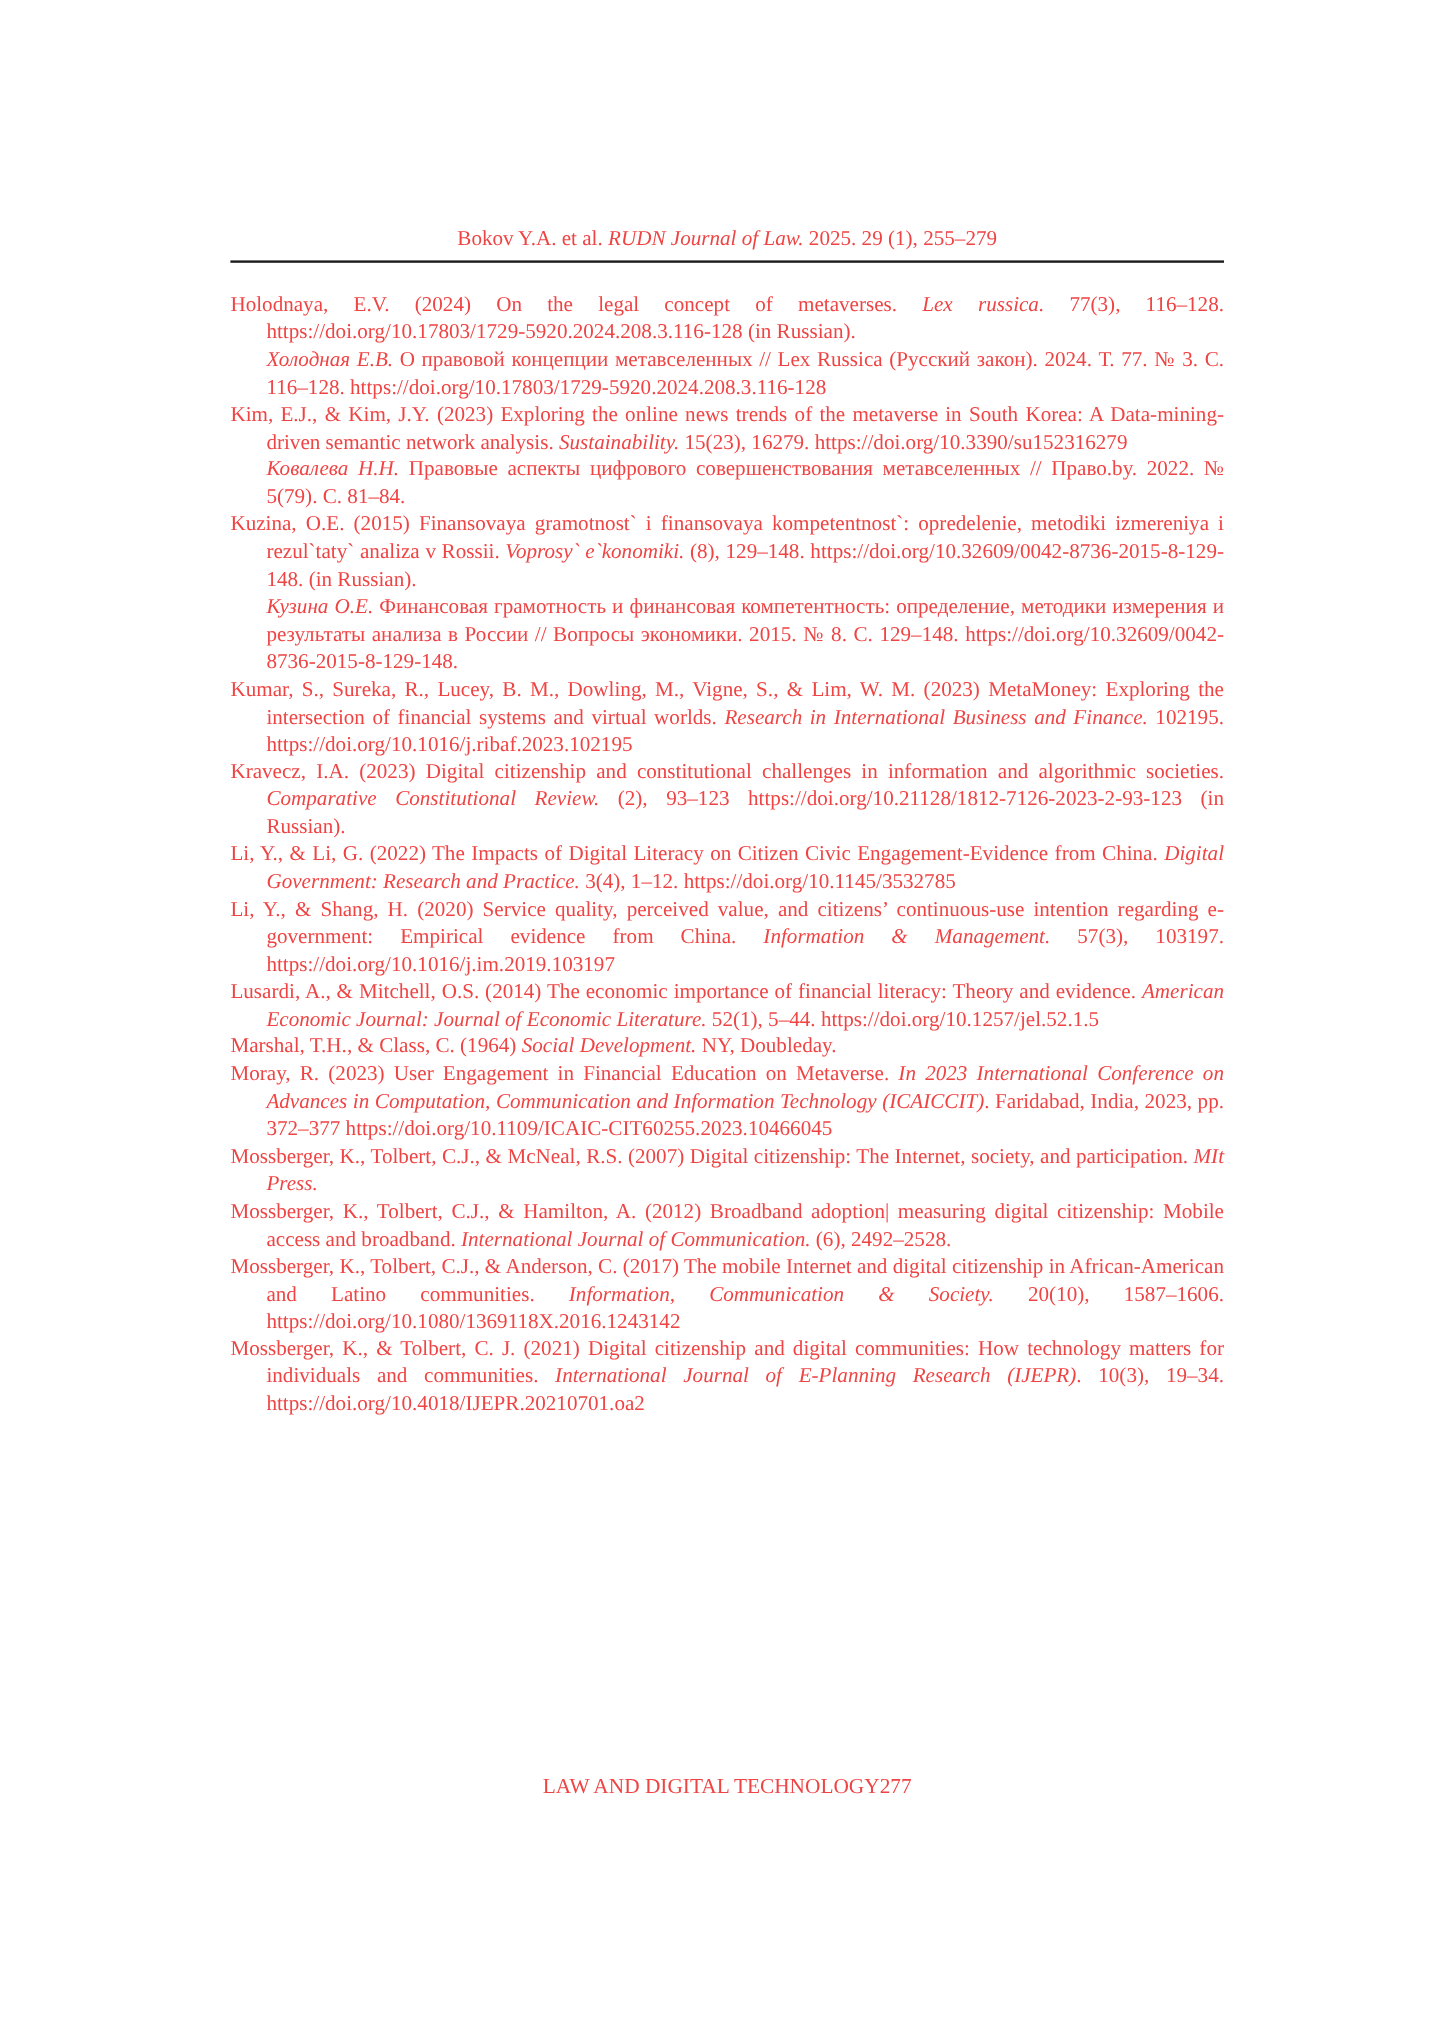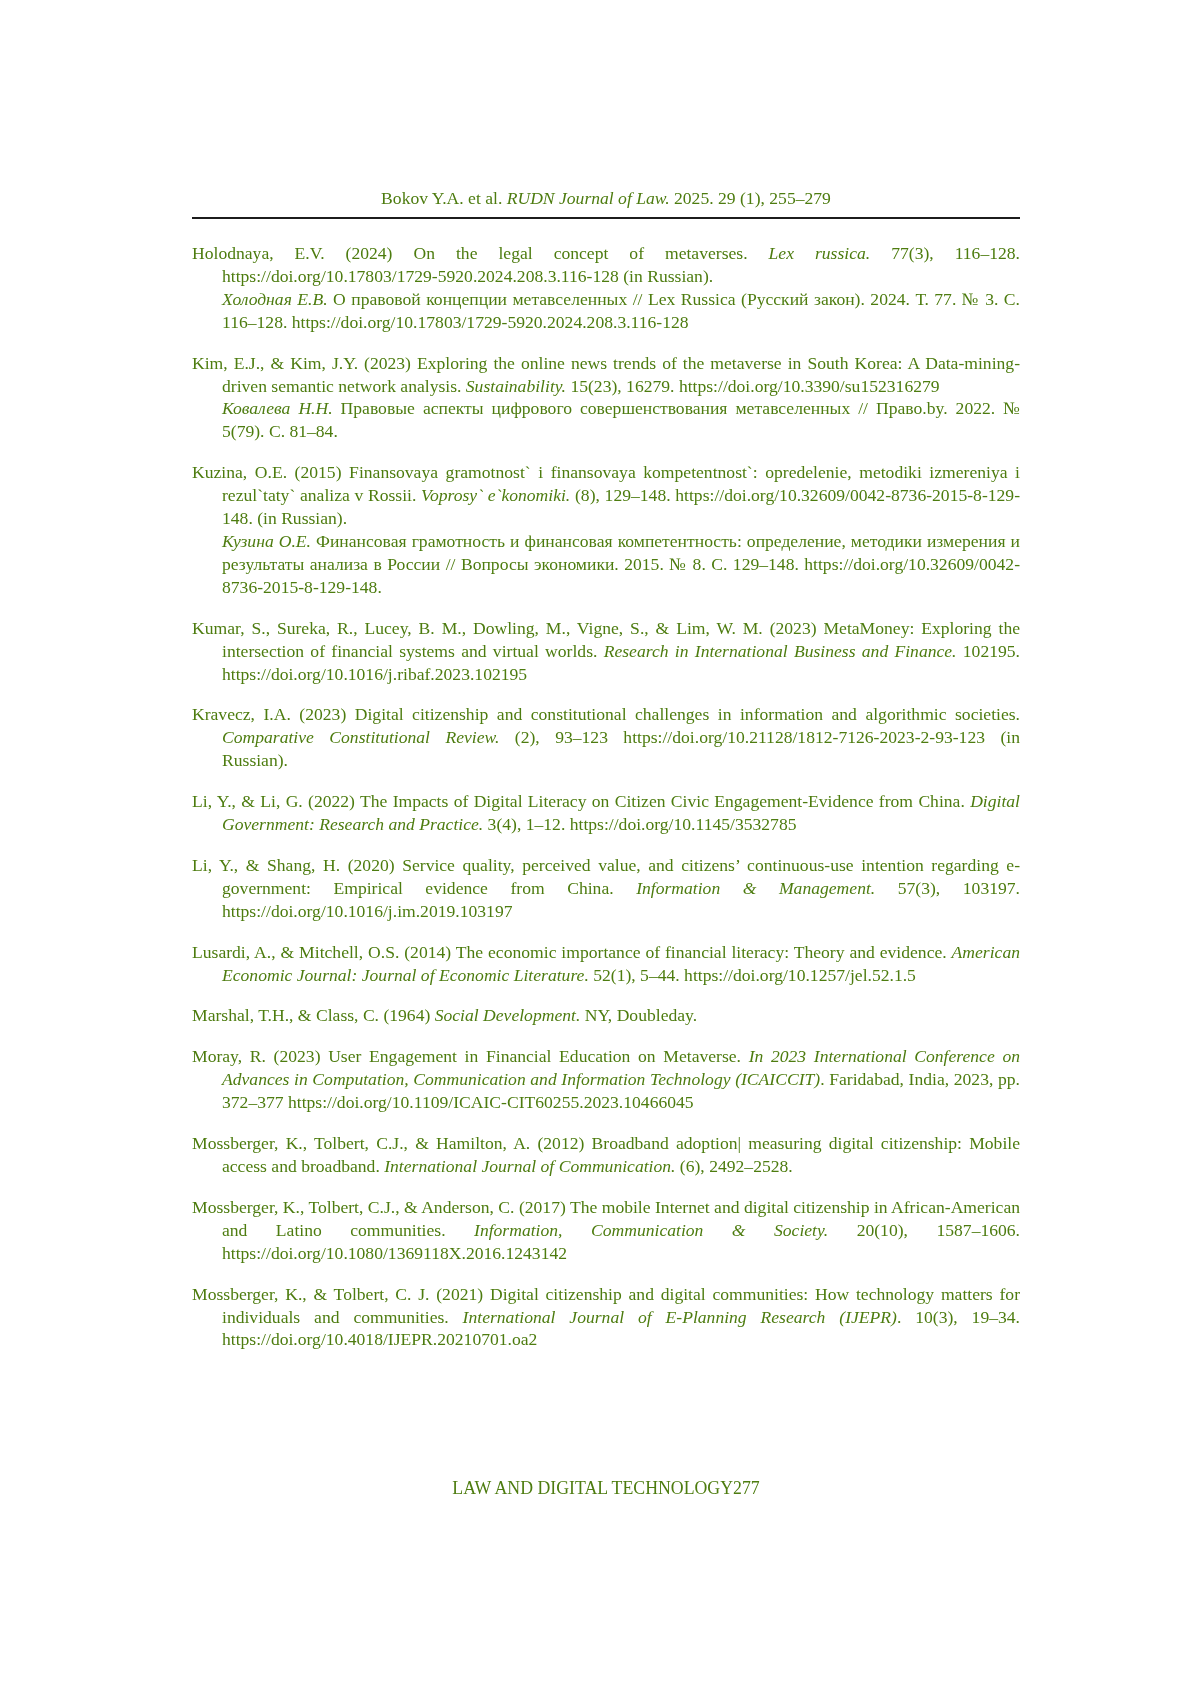--- a/index.html
+++ b/index.html
@@ -2,21 +2,21 @@
 <html><head>
 <meta charset="utf-8">
 <style>
   html, body { margin: 0; padding: 0; }
   body { background: #ffffff; }
   .page {
     position: relative;
     width: 1200px;
     height: 1697px;
     background: #ffffff;
-    color: #4d7c0f;
+    color: #ef4444;
     font-family: "Liberation Serif", "DejaVu Serif", serif;
     overflow: hidden;
   }
   .content {
     position: absolute;
     left: 192px;
     top: 187px;
     width: 828px;
   }
   .running-header {
@@ -35,21 +35,20 @@
     font-size: 17.6px;
     line-height: 22.9px;
   }
   .refs p {
     margin: 0;
     text-align: justify;
   }
   p.entry {
     padding-left: 30px;
     text-indent: -30px;
-    margin-top: 18px;
   }
   p.translation {
     padding-left: 30px;
     text-indent: 0;
   }
   .it { font-style: italic; }
   .footer {
     position: absolute;
     left: 192px;
     top: 1477px;
@@ -74,20 +73,21 @@
         <p class="translation"><span class="it">Ковалева Н.Н.</span><span> Правовые аспекты цифрового совершенствования метавселенных // Право.by. 2022. № 5(79). С. 81–84.</span></p>
         <p class="entry"><span>Kuzina, O.E. (2015) Finansovaya gramotnost` i finansovaya kompetentnost`: opredelenie, metodiki izmereniya i rezul`taty` analiza v Rossii. </span><span class="it">Voprosy` e`konomiki.</span><span> (8), 129–148. https://doi.org/10.32609/0042-8736-2015-8-129-148. (in Russian).</span></p>
         <p class="translation"><span class="it">Кузина О.Е.</span><span> Финансовая грамотность и финансовая компетентность: определение, методики измерения и результаты анализа в России // Вопросы экономики. 2015. № 8. С. 129–148. https://doi.org/10.32609/0042-8736-2015-8-129-148.</span></p>
         <p class="entry"><span>Kumar, S., Sureka, R., Lucey, B. M., Dowling, M., Vigne, S., &amp; Lim, W. M. (2023) MetaMoney: Exploring the intersection of financial systems and virtual worlds. </span><span class="it">Research in International Business and Finance.</span><span> 102195. https://doi.org/10.1016/j.ribaf.2023.102195</span></p>
         <p class="entry"><span>Kravecz, I.A. (2023) Digital citizenship and constitutional challenges in information and algorithmic societies. </span><span class="it">Comparative Constitutional Review.</span><span> (2), 93–123 https://doi.org/10.21128/1812-7126-2023-2-93-123 (in Russian).</span></p>
         <p class="entry"><span>Li, Y., &amp; Li, G. (2022) The Impacts of Digital Literacy on Citizen Civic Engagement-Evidence from China. </span><span class="it">Digital Government: Research and Practice.</span><span> 3(4), 1–12. https://doi.org/10.1145/3532785</span></p>
         <p class="entry"><span>Li, Y., &amp; Shang, H. (2020) Service quality, perceived value, and citizens’ continuous-use intention regarding e-government: Empirical evidence from China. </span><span class="it">Information &amp; Management.</span><span> 57(3), 103197. https://doi.org/10.1016/j.im.2019.103197</span></p>
         <p class="entry"><span>Lusardi, A., &amp; Mitchell, O.S. (2014) The economic importance of financial literacy: Theory and evidence. </span><span class="it">American Economic Journal: Journal of Economic Literature.</span><span> 52(1), 5–44. https://doi.org/10.1257/jel.52.1.5</span></p>
         <p class="entry"><span>Marshal, T.H., &amp; Class, C. (1964) </span><span class="it">Social Development.</span><span> NY, Doubleday.</span></p>
         <p class="entry"><span>Moray, R. (2023) User Engagement in Financial Education on Metaverse. </span><span class="it">In 2023 International Conference on Advances in Computation, Communication and Information Technology (ICAICCIT)</span><span>. Faridabad, India, 2023, pp. 372–377 https://doi.org/10.1109/ICAIC-CIT60255.2023.10466045</span></p>
+        <p class="entry"><span>Mossberger, K., Tolbert, C.J., &amp; McNeal, R.S. (2007) Digital citizenship: The Internet, society, and participation. </span><span class="it">MIt Press.</span></p>
         <p class="entry"><span>Mossberger, K., Tolbert, C.J., &amp; Hamilton, A. (2012) Broadband adoption| measuring digital citizenship: Mobile access and broadband. </span><span class="it">International Journal of Communication.</span><span> (6), 2492–2528.</span></p>
         <p class="entry"><span>Mossberger, K., Tolbert, C.J., &amp; Anderson, C. (2017) The mobile Internet and digital citizenship in African-American and Latino communities. </span><span class="it">Information, Communication &amp; Society.</span><span> 20(10), 1587–1606. https://doi.org/10.1080/1369118X.2016.1243142</span></p>
         <p class="entry"><span>Mossberger, K., &amp; Tolbert, C. J. (2021) Digital citizenship and digital communities: How technology matters for individuals and communities. </span><span class="it">International Journal of E-Planning Research (IJEPR)</span><span>. 10(3), 19–34. https://doi.org/10.4018/IJEPR.20210701.oa2</span></p>
       </div>
   </div>
   <div class="footer">
     <span>LAW AND DIGITAL TECHNOLOGY</span>
     <span>277</span>
   </div>
 </div>

